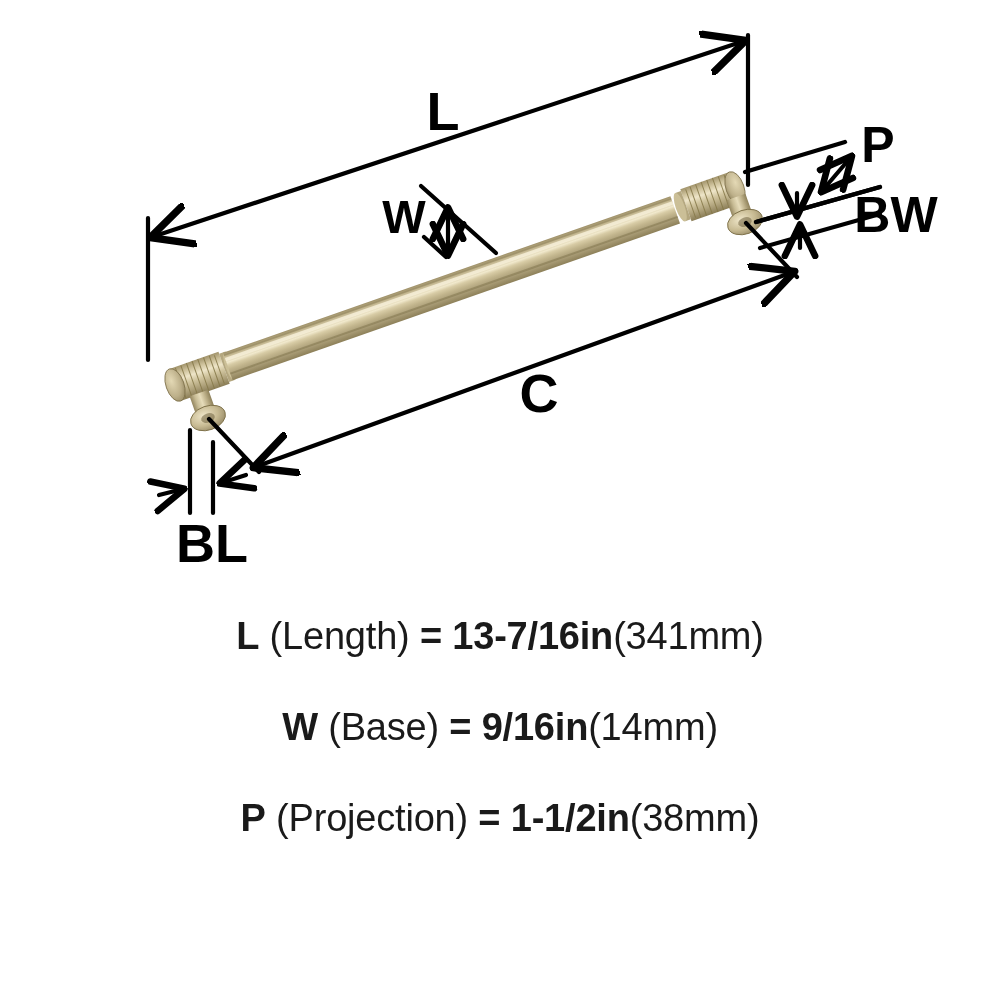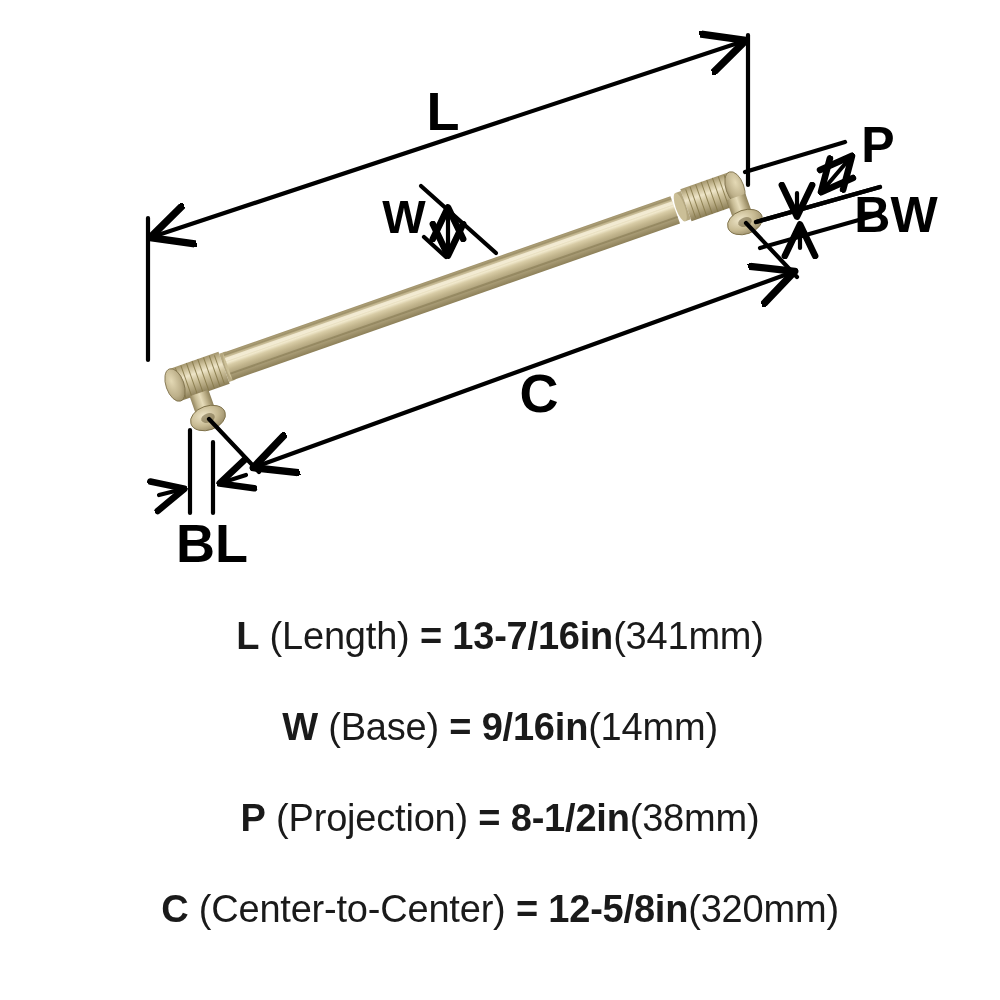--- a/index.html
+++ b/index.html
@@ -255,23 +255,20 @@
 
     <div class="spec-line">
       <span class="sym">L</span><span class="sp"> </span><span class="name">(Length)</span><span class="sp"> </span><span class="eq">=</span><span class="sp"> </span><span class="imp">13-7/16in</span><span class="met">(341mm)</span>
     </div>
 
     <div class="spec-line">
       <span class="sym">W</span><span class="sp"> </span><span class="name">(Base)</span><span class="sp"> </span><span class="eq">=</span><span class="sp"> </span><span class="imp">9/16in</span><span class="met">(14mm)</span>
     </div>
 
     <div class="spec-line">
-      <span class="sym">P</span><span class="sp"> </span><span class="name">(Projection)</span><span class="sp"> </span><span class="eq">=</span><span class="sp"> </span><span class="imp">8-1/2in</span><span class="met">(38mm)</span>
+      <span class="sym">P</span><span class="sp"> </span><span class="name">(Projection)</span><span class="sp"> </span><span class="eq">=</span><span class="sp"> </span><span class="imp">1-1/2in</span><span class="met">(38mm)</span>
     </div>
 
-    <div class="spec-line">
-      <span class="sym">C</span><span class="sp"> </span><span class="name">(Center-to-Center)</span><span class="sp"> </span><span class="eq">=</span><span class="sp"> </span><span class="imp">12-5/8in</span><span class="met">(320mm)</span>
-    </div>
 
 
 
   </div>
 </div>
 
 </body></html>

